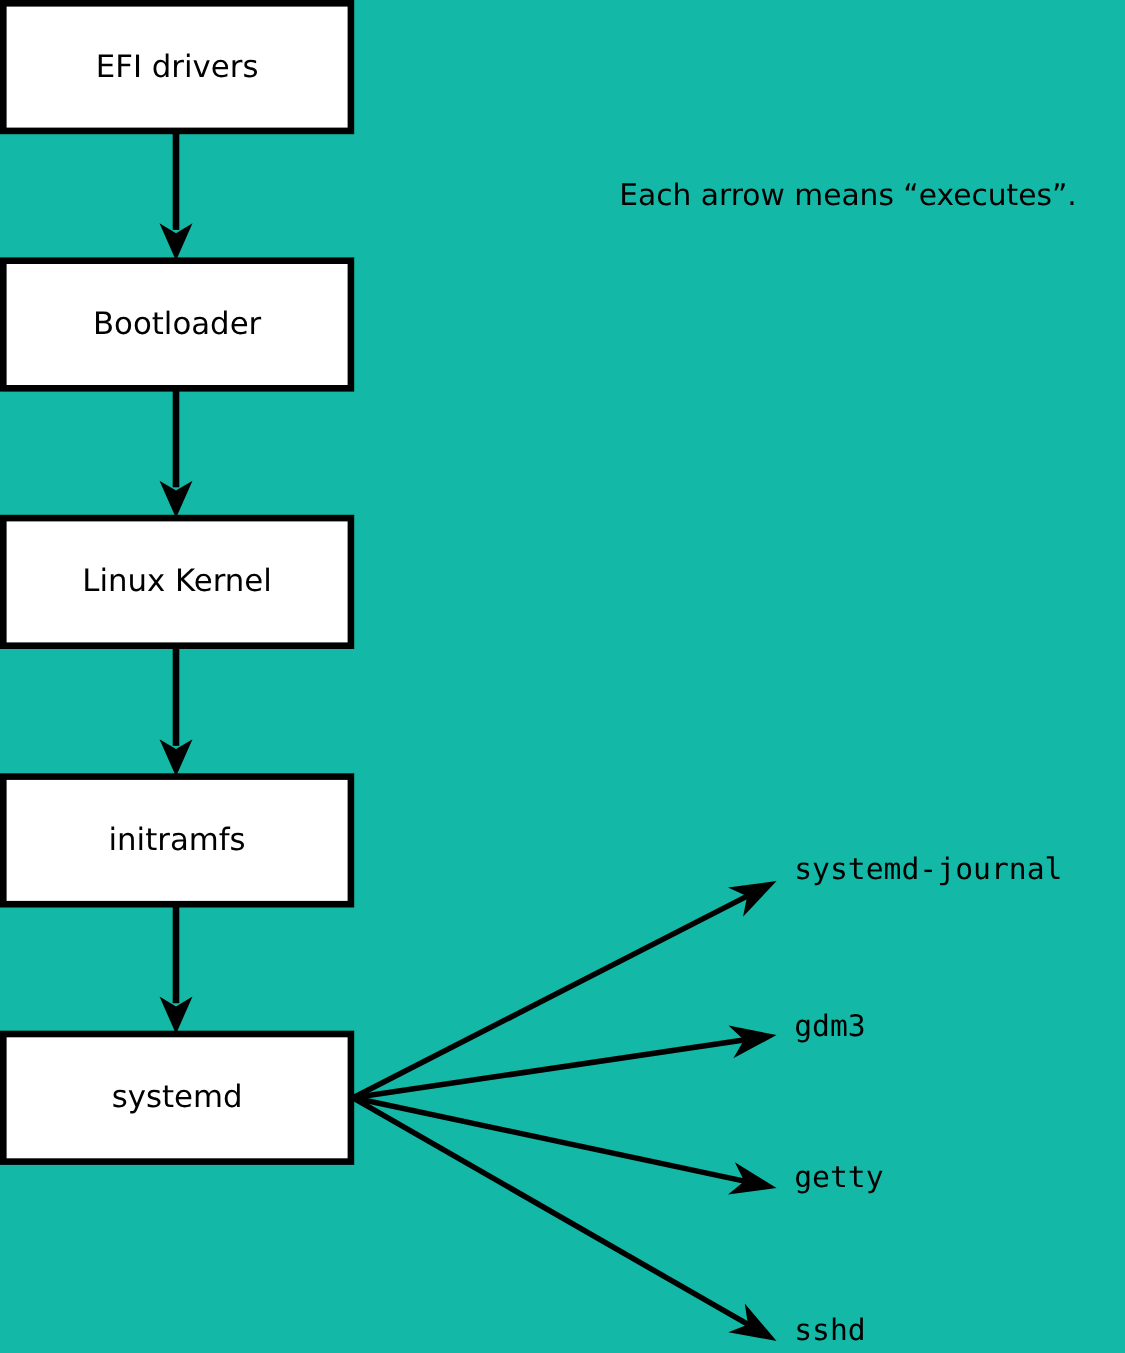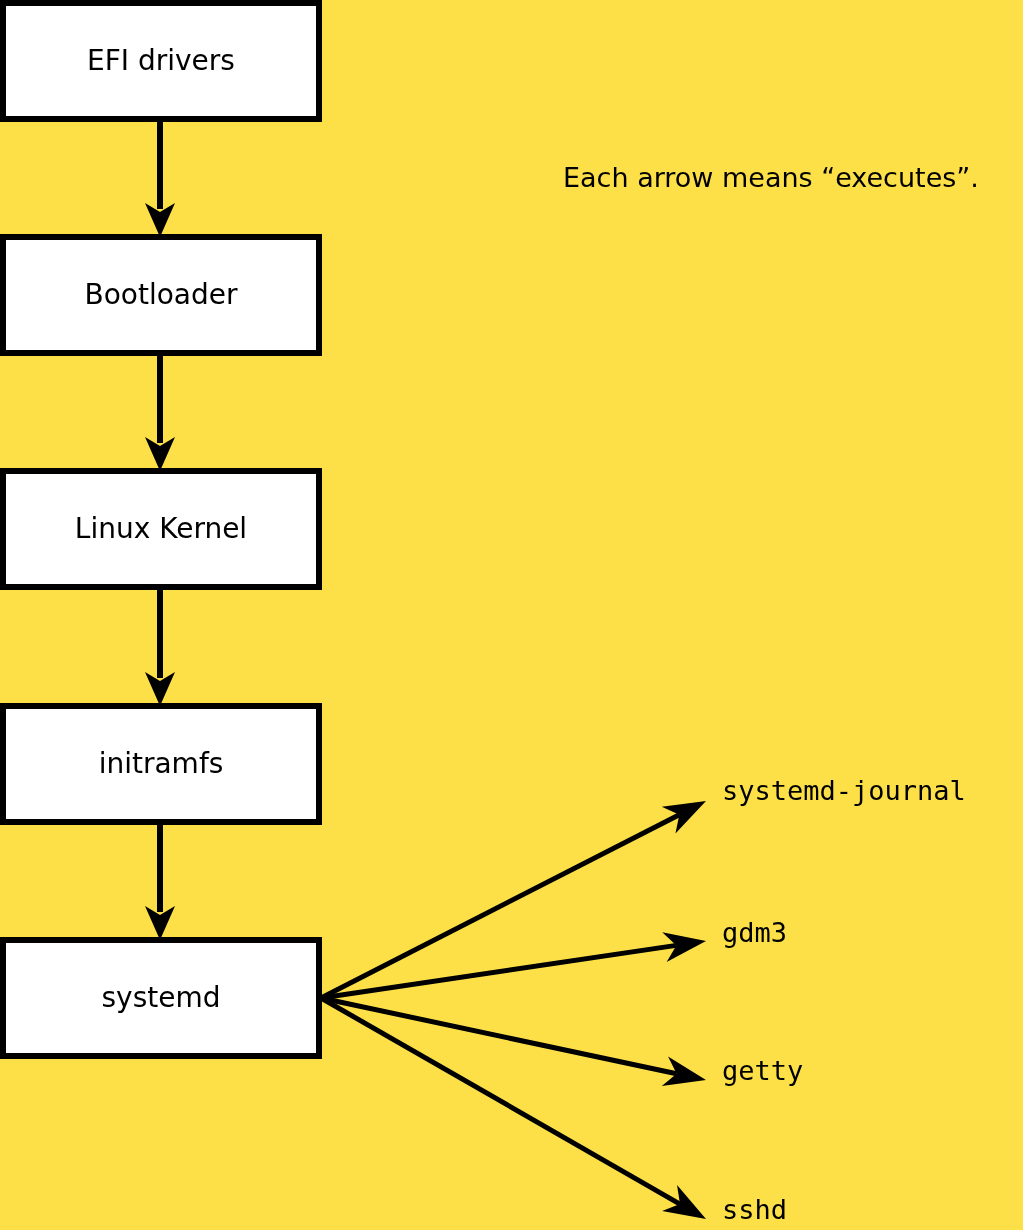--- a/index.html
+++ b/index.html
@@ -5,21 +5,21 @@
 <style>
   html, body {
     margin: 0;
     padding: 0;
     background: #ffffff;
   }
   #canvas {
     position: relative;
     width: 1023px;
     height: 1230px;
-    background: #fde047;
+    background: #14b8a6;
     overflow: hidden;
     font-family: "DejaVu Sans", sans-serif;
   }
   svg.diagram {
     position: absolute;
     left: 0;
     top: 0;
     width: 1023px;
     height: 1230px;
     display: block;

